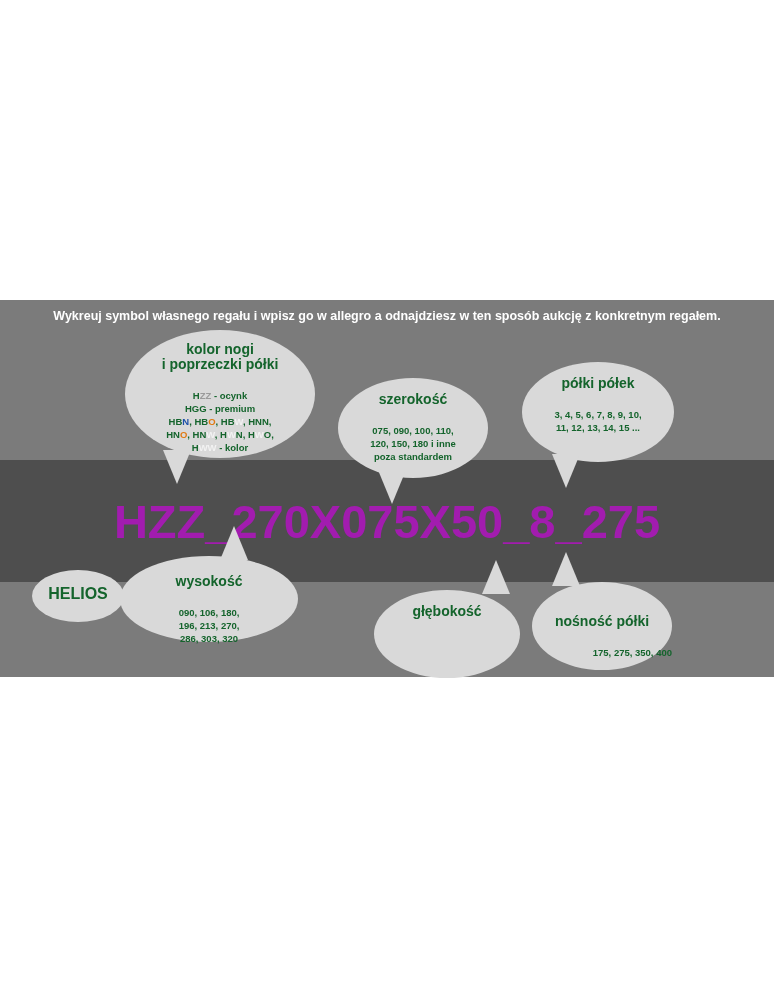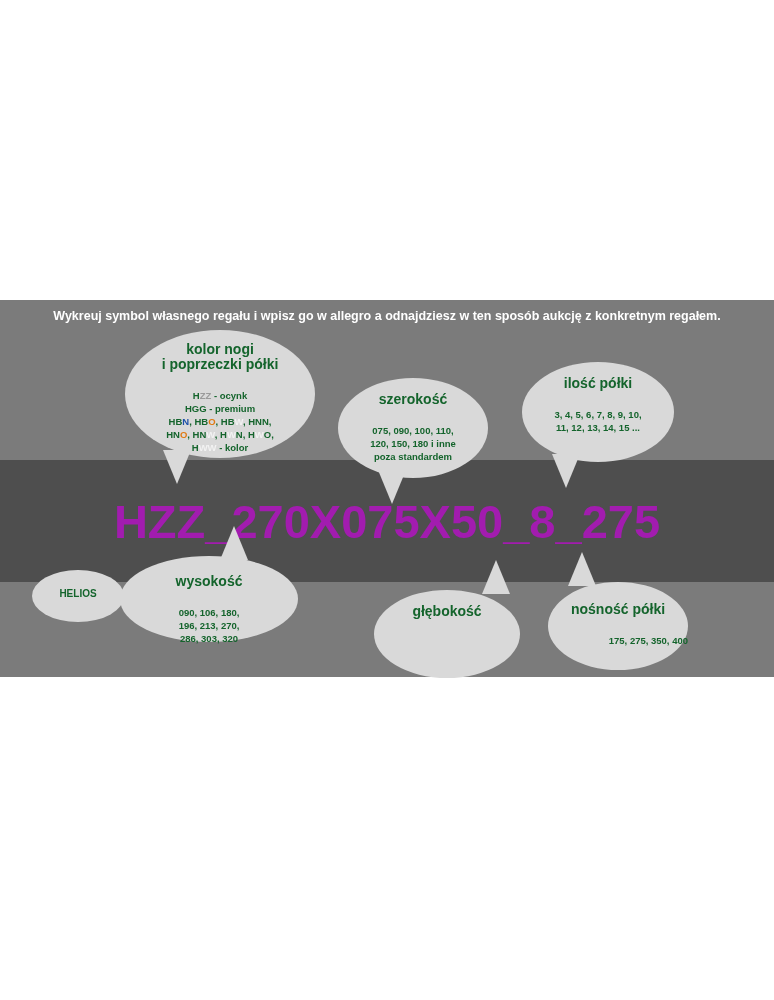--- a/index.html
+++ b/index.html
@@ -115,37 +115,37 @@
   #b-ilosc {
     left: 522px; top: 362px; width: 152px; height: 100px;
     padding-top: 14px;
   }
   #b-ilosc .tail { left: 30px; top: 92px; }
 
   #b-helios {
     left: 32px; top: 570px; width: 92px; height: 52px;
     padding-top: 16px;
   }
-  #b-helios .title { font-size: 10px; }
+  #b-helios .title { font-size: 16px; }
 
   #b-wys {
     left: 120px; top: 556px; width: 178px; height: 86px;
     padding-top: 18px;
   }
   #b-wys .tail { left: 100px; top: -30px; }
 
   #b-glab {
     left: 374px; top: 590px; width: 146px; height: 88px;
     padding-top: 14px;
   }
   #b-glab .tail { left: 108px; top: -30px; }
 
   #b-nosn {
-    left: 548px; top: 582px; width: 140px; height: 88px;
-    padding-top: 20px;
+    left: 532px; top: 582px; width: 140px; height: 88px;
+    padding-top: 32px;
   }
   #b-nosn .tail { left: 20px; top: -30px; }
 
   
   .c-line { line-height: 13px; }
   .c-blue   { color: #1b4fa8; }
   .c-orange { color: #e07a12; }
   .c-white  { color: #f2f2f2; }
   .c-dark   { color: #14642c; }
   .c-gray   { color: #9a9a9a; }
@@ -178,21 +178,21 @@
 
   <div class="bubble" id="b-szer">
     <div class="title">szerokość</div>
     <div class="body" style="white-space: pre-line;">075, 090, 100, 110,
 120, 150, 180  i inne
 poza standardem</div>
     <div class="tail tail-down"></div>
   </div>
 
   <div class="bubble" id="b-ilosc">
-    <div class="title">ilość półki</div>
+    <div class="title">półki półek</div>
     <div class="body" style="white-space: pre-line;">3, 4, 5, 6, 7, 8, 9, 10,
 11, 12, 13, 14, 15 ...</div>
     <div class="tail tail-down"></div>
   </div>
 
   <div class="bubble" id="b-helios">
     <div class="title">HELIOS</div>
   </div>
 
   <div class="bubble" id="b-wys">

